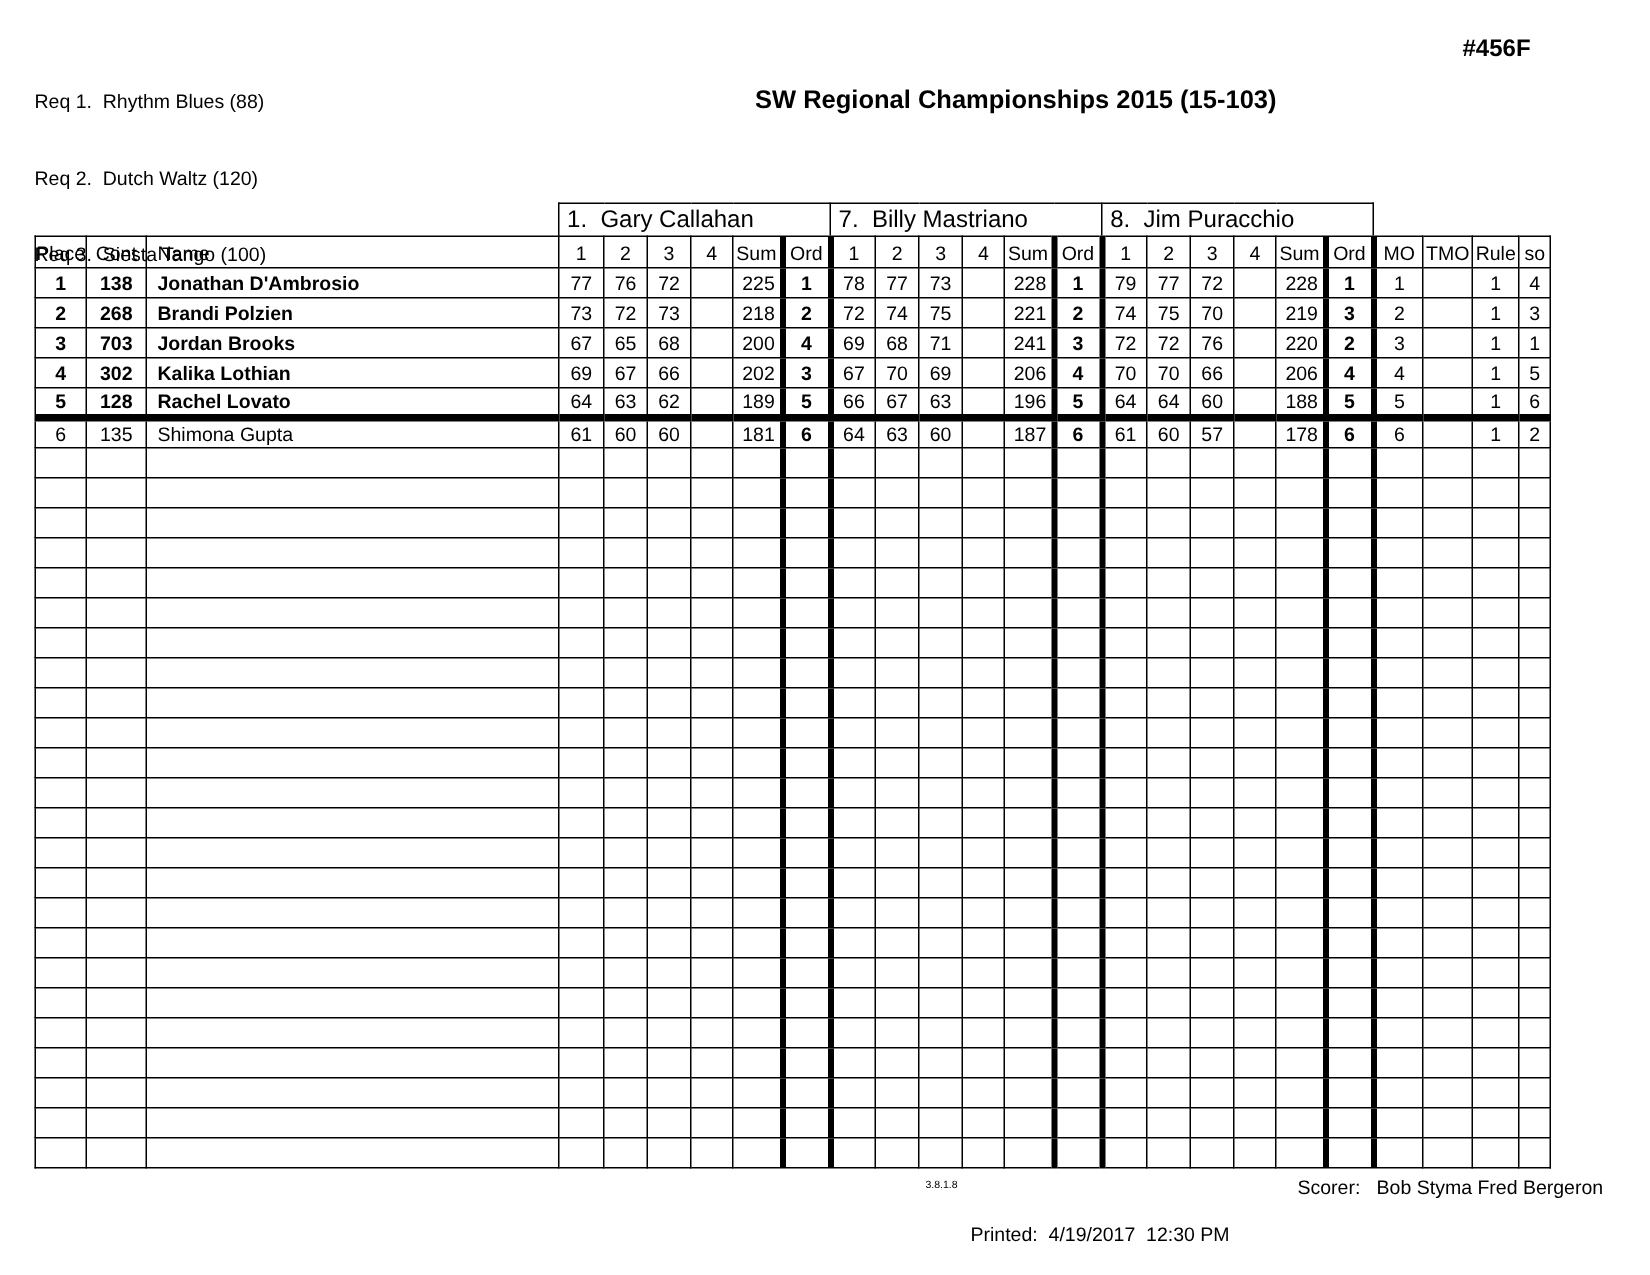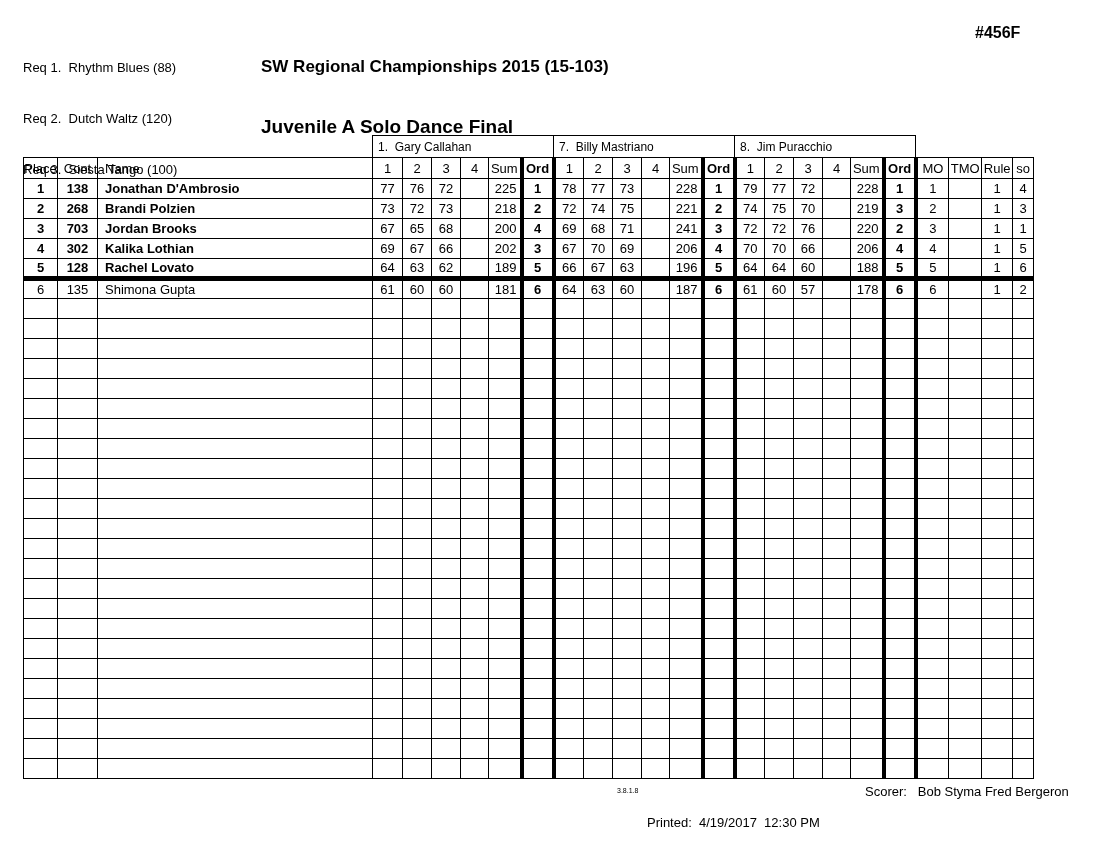--- a/index.html
+++ b/index.html
@@ -12,22 +12,22 @@
     position: relative;
     overflow: hidden;
   }
 
   
   .req-list {
     position: absolute; left: 23px; top: 25px;
     font-size: 13px; line-height: 17px; white-space: pre;
   }
   .title-block {
-    position: absolute; left: 261px; top: 20px; width: 600px;
-    text-align: left; white-space: pre;
+    position: absolute; left: 251px; top: 20px; width: 600px;
+    text-align: right; white-space: pre;
   }
   .title-main  { font-size: 17px; font-weight: bold; line-height: 22px; }
   .title-venue { font-size: 15px; line-height: 20px; }
   .title-event { font-size: 19px; font-weight: bold; line-height: 26px; }
   .title-report{ font-size: 16px; line-height: 22px; }
   .event-number {
     position: absolute; left: 963px; top: 24px;
     font-size: 16px; font-weight: bold; margin-left: 12px;
   }
 
@@ -43,31 +43,31 @@
     font-size: 13px;
     text-align: center;
     white-space: nowrap; overflow: hidden;
     height: 20px;
   }
   tr.judges-row { height: 22px; }
   tr.judges-row td.spacer { border: none; }
   td.judge-box {
     border: 1px solid #000;
     text-align: left; padding-left: 5px;
-    font-size: 12px; font-weight: normal; white-space: pre;
+    font-size: 16px; font-weight: normal; white-space: pre;
   }
   tr.col-header { height: 21px; }
   tr.col-header td { font-weight: normal; }
   td.name-cell { text-align: left; padding-left: 7px; }
   td.sum-cell  { text-align: right; padding-right: 3px; }
   td.ord-cell  {
     border-left: 4px solid #000; border-right: 4px solid #000;
     font-weight: bold;
   }
-  tr.col-header td.ord-cell { font-weight: bold; }
+  tr.col-header td.ord-cell { font-weight: normal; }
   tr.bold-row td.place-cell,
   tr.bold-row td.cont-cell,
   tr.bold-row td.name-cell { font-weight: bold; }
   tr.sep td { border-bottom: 5px solid #000; }
 
   
   .footer-version {
     position: absolute; left: 617px; top: 787px;
     font-size: 7px; letter-spacing: 0px;
   }
@@ -84,21 +84,20 @@
 <body>
 
 <div class="req-list">
   <div>Req 1.  Rhythm Blues (88)</div>
   <div>Req 2.  Dutch Waltz (120)</div>
   <div>Req 3.  Siesta Tango (100)</div>
 </div>
 
 <div class="title-block">
   <div class="title-main">SW Regional Championships 2015 (15-103)</div>
-  <div class="title-event">Juvenile A Solo Dance Final</div>
 </div>
 
 <div class="event-number">#456F</div>
 
 <table class="results">
   <colgroup>
     <col style="width:34px">
       <col style="width:40px">
       <col style="width:275px">
     <col style="width:30px">

